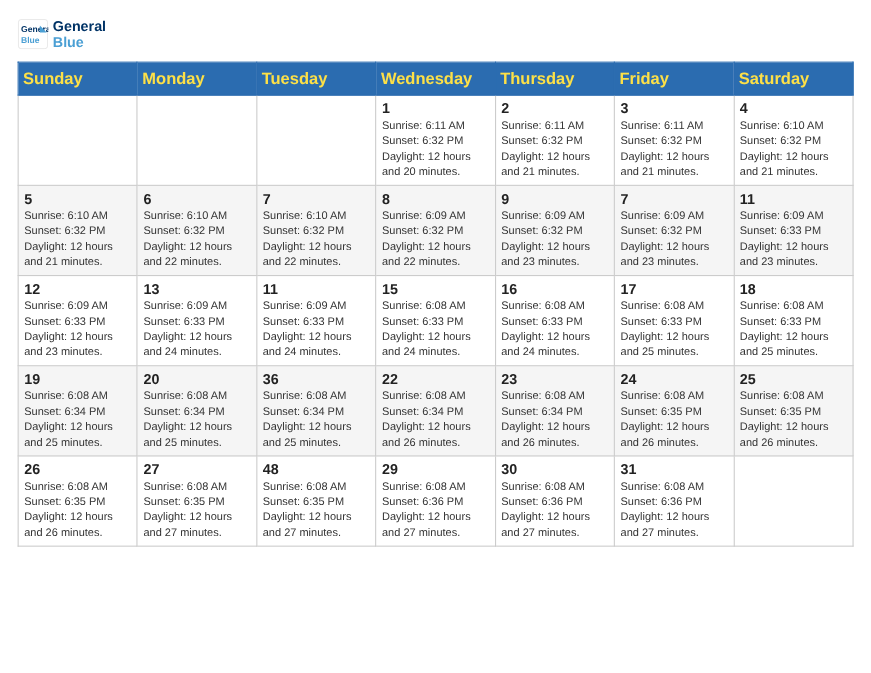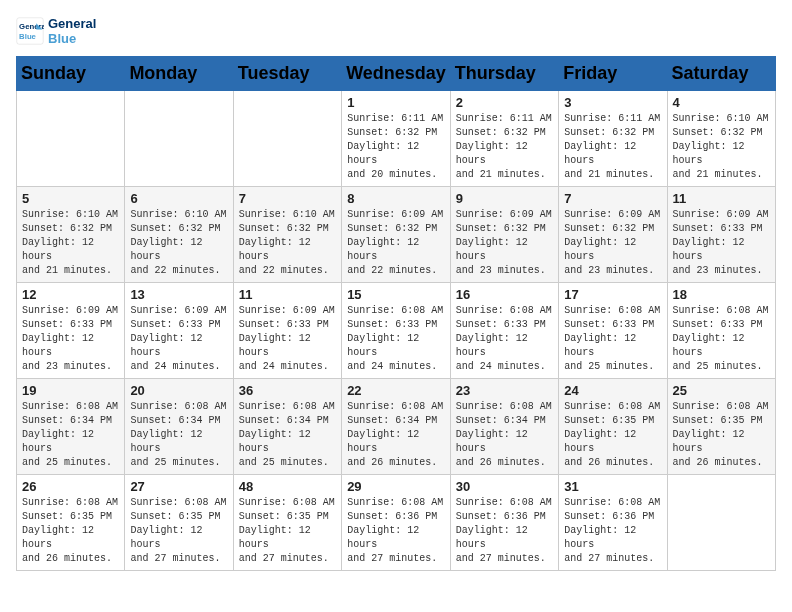--- a/index.html
+++ b/index.html
@@ -37,22 +37,22 @@
       font-size: 15px;
       color: #444;
     }
     .calendar {
       width: 100%;
       border-collapse: collapse;
       border: 1px solid #ccc;
     }
     .calendar th {
       background: #2b6cb0;
-      color: #000000;
-      font-size: 18px;
+      color: #fde047;
+      font-size: 15px;
       font-weight: bold;
       padding: 6px 4px;
       text-align: left;
       border: 1px solid #2b6cb0;
     }
     .calendar td {
       width: calc(100% / 7);
       vertical-align: top;
       border: 1px solid #ccc;
       padding: 4px 5px;
@@ -68,21 +68,20 @@
       font-size: 13px;
       font-weight: bold;
       color: #222;
       display: block;
       margin-bottom: 2px;
     }
     .day-info {
       font-size: 10px;
       color: #333;
       line-height: 1.4;
-      font-family: Liberation Mono, monospace;
     }
     .empty-cell {
       background: #f9f9f9;
     }
   </style>
 </head>
 <body>
 
 <div class="header-area">
   <div class="logo">

